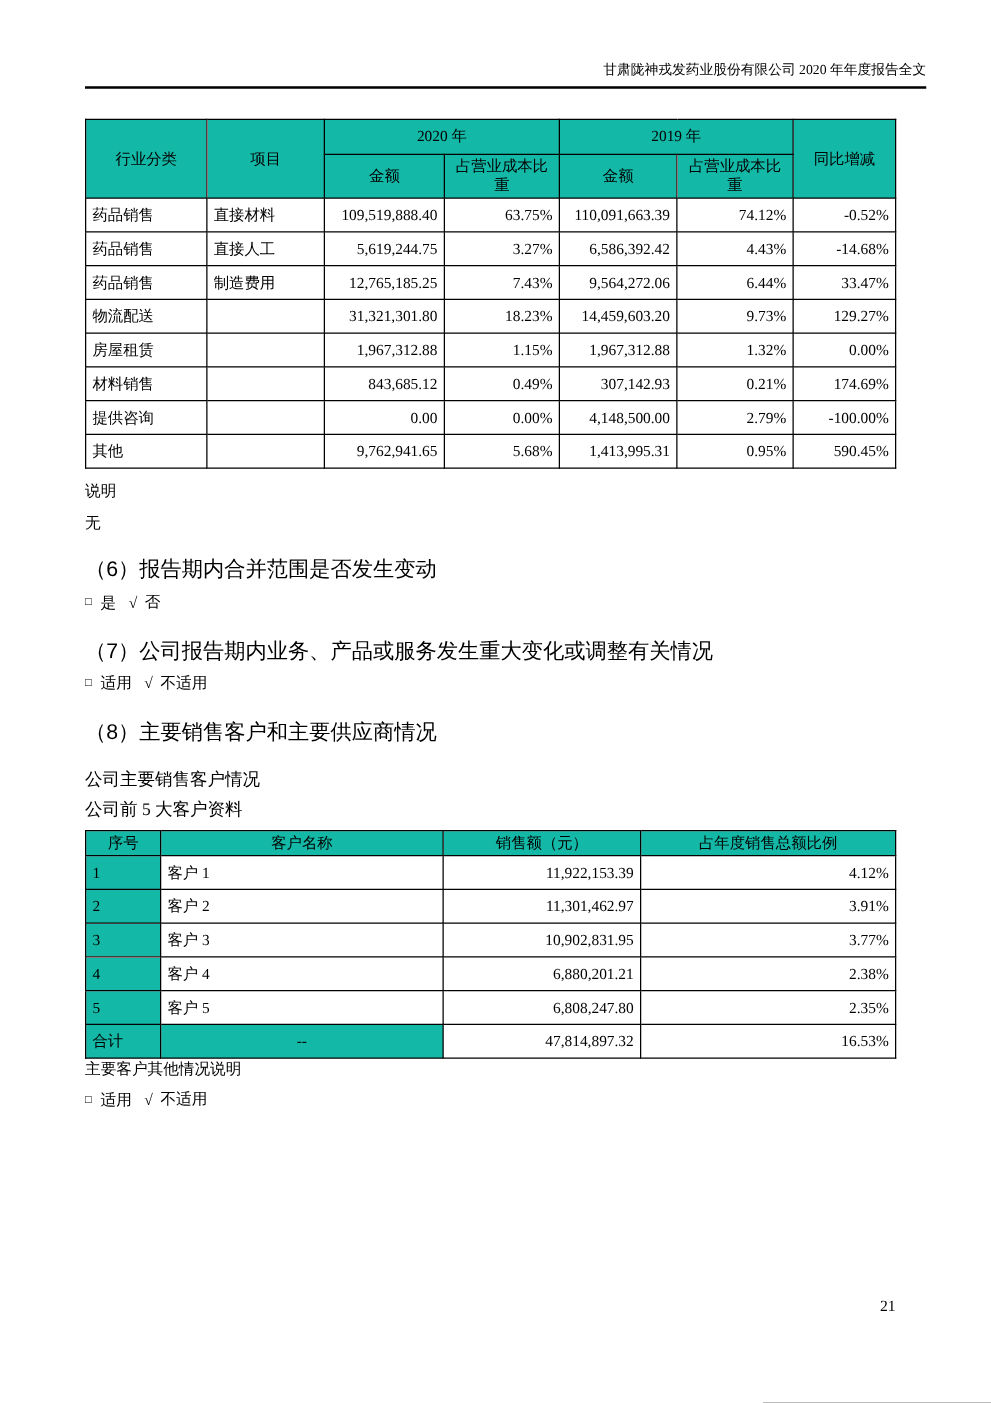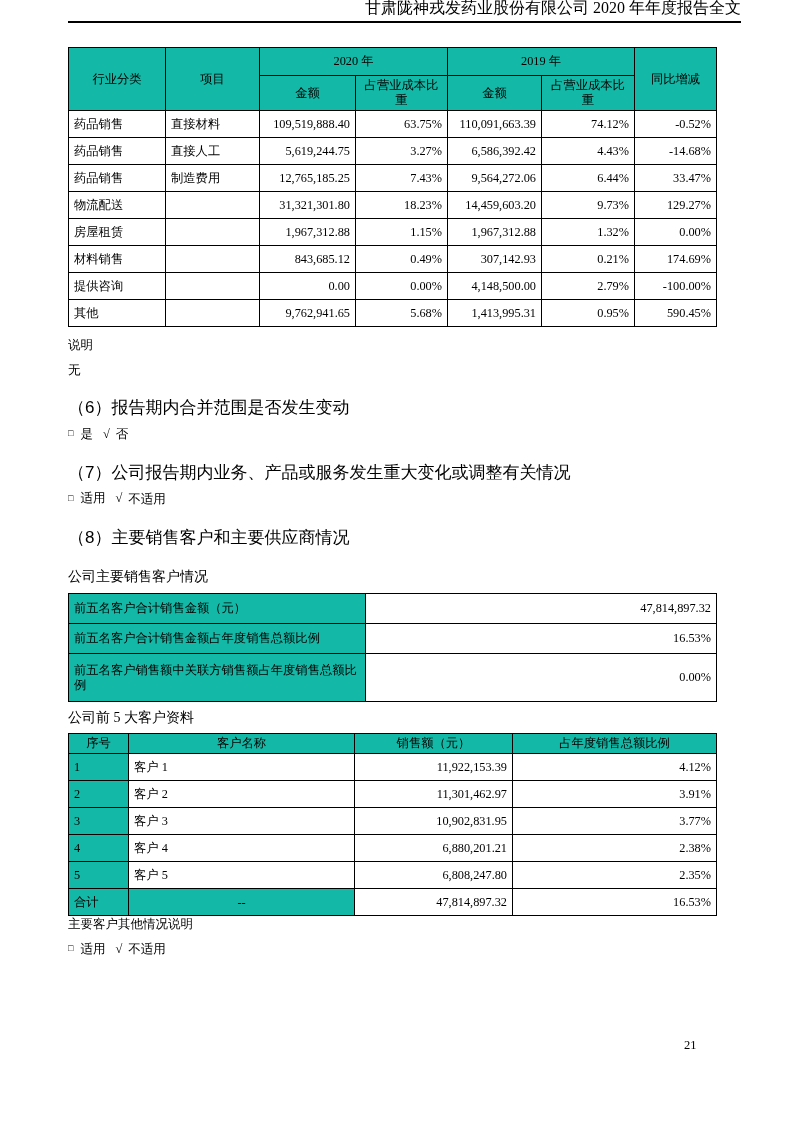--- a/index.html
+++ b/index.html
@@ -2,22 +2,22 @@
 <html><head>
 <meta charset="utf-8">
 <style>
   html,body{margin:0;padding:0;background:#888;}
   .page{
     width:793px;height:1122px;position:relative;margin:0 auto;
     background:#ffffff;color:#000;
     font-family:"Liberation Serif","DejaVu Serif",serif;
   }
   .doc-header{
-    margin:0 52px 0 68px;
-    text-align:right;font-size:16px;line-height:16px;
+    margin:0 52px 0 68px;padding-top:48px;
+    text-align:right;font-size:11px;line-height:16px;
   }
   .doc-rule{
     margin-left:68px;width:673px;height:0;
     border-top:2px solid #000;margin-top:5px;
   }
   .content{margin-left:68px;width:648px;}
 
   table.t{
     border-collapse:collapse;table-layout:fixed;
     border:1.5px solid #000;width:648px;
@@ -62,21 +62,21 @@
   table.summary tr.tall td{height:48px;}
 
   table.top5{margin-top:7px;}
   table.top5 th{height:14px;text-align:center;}
   table.top5 td{height:27px;}
 
   .other-note{margin-top:0;}
   .foot-check{margin-top:8px;}
 
   .page-number{
-    position:absolute;left:684px;top:1038px;
+    position:absolute;left:704px;top:1038px;
     font-size:12.5px;
   }
 </style>
 </head>
 <body>
 
 <div class="page">
 
   <div class="doc-header">甘肃陇神戎发药业股份有限公司 2020 年年度报告全文</div>
   <div class="doc-rule"></div>
@@ -194,40 +194,20 @@
 
     <div class="heading h7">（7）公司报告期内业务、产品或服务发生重大变化或调整有关情况</div>
     <div class="checkline">
       <span class="box">□</span><span class="word">适用</span><span class="check">√</span><span>不适用</span>
     </div>
 
     <div class="heading h8">（8）主要销售客户和主要供应商情况</div>
 
     <div class="caption">公司主要销售客户情况</div>
 
-    <table class="t summary">
-      <colgroup>
-          <col style="width:297px">
-          <col style="width:351px">
-        </colgroup>
-      <tbody>
-        <tr>
-          <td class="shade l">前五名客户合计销售金额（元）</td>
-          <td class="r">47,814,897.32</td>
-        </tr>
-        <tr>
-          <td class="shade l">前五名客户合计销售金额占年度销售总额比例</td>
-          <td class="r">16.53%</td>
-        </tr>
-        <tr class="tall">
-          <td class="shade l">前五名客户销售额中关联方销售额占年度销售总额比例</td>
-          <td class="r">0.00%</td>
-        </tr>
-      </tbody>
-    </table>
 
     <div class="caption caption2">公司前 5 大客户资料</div>
 
     <table class="t top5">
       <colgroup>
         <col style="width:60px">
           <col style="width:226px">
         <col style="width:158px">
           <col style="width:204px">
       </colgroup>

